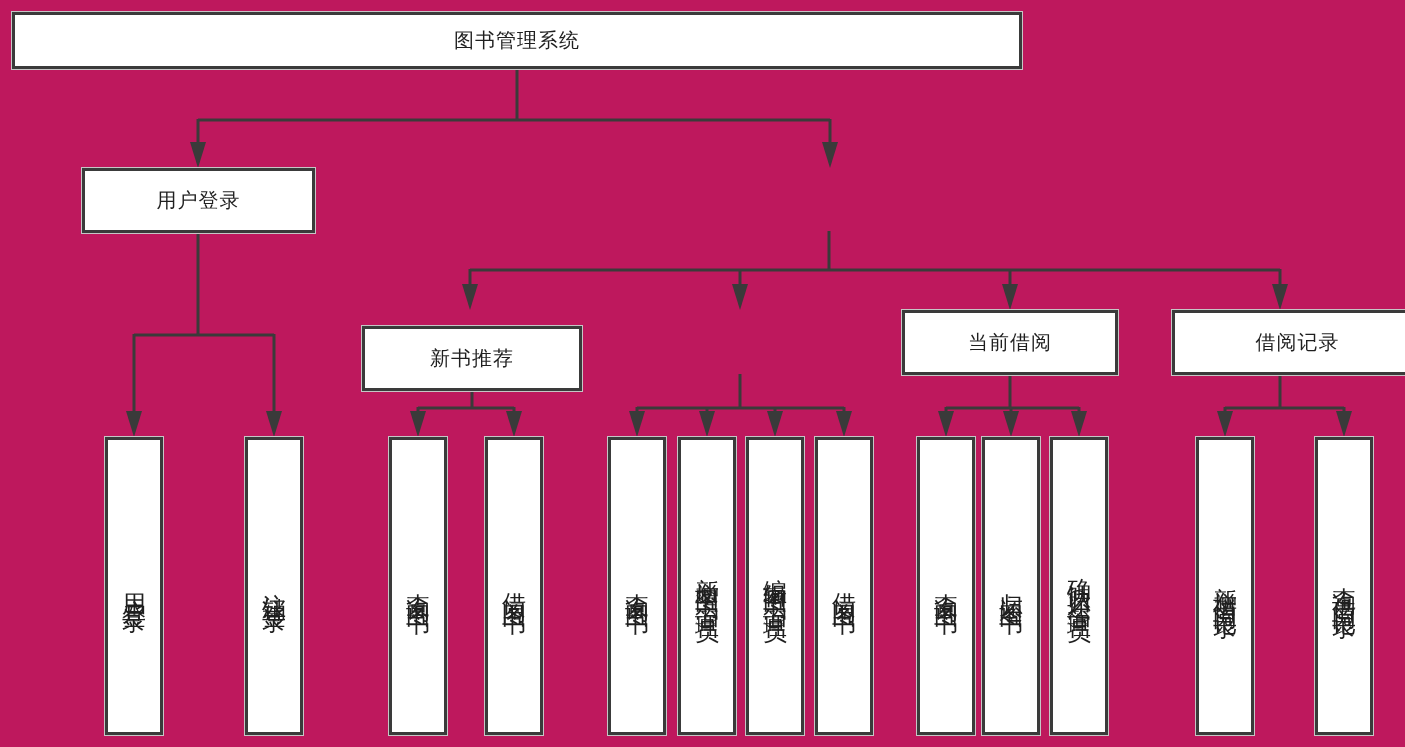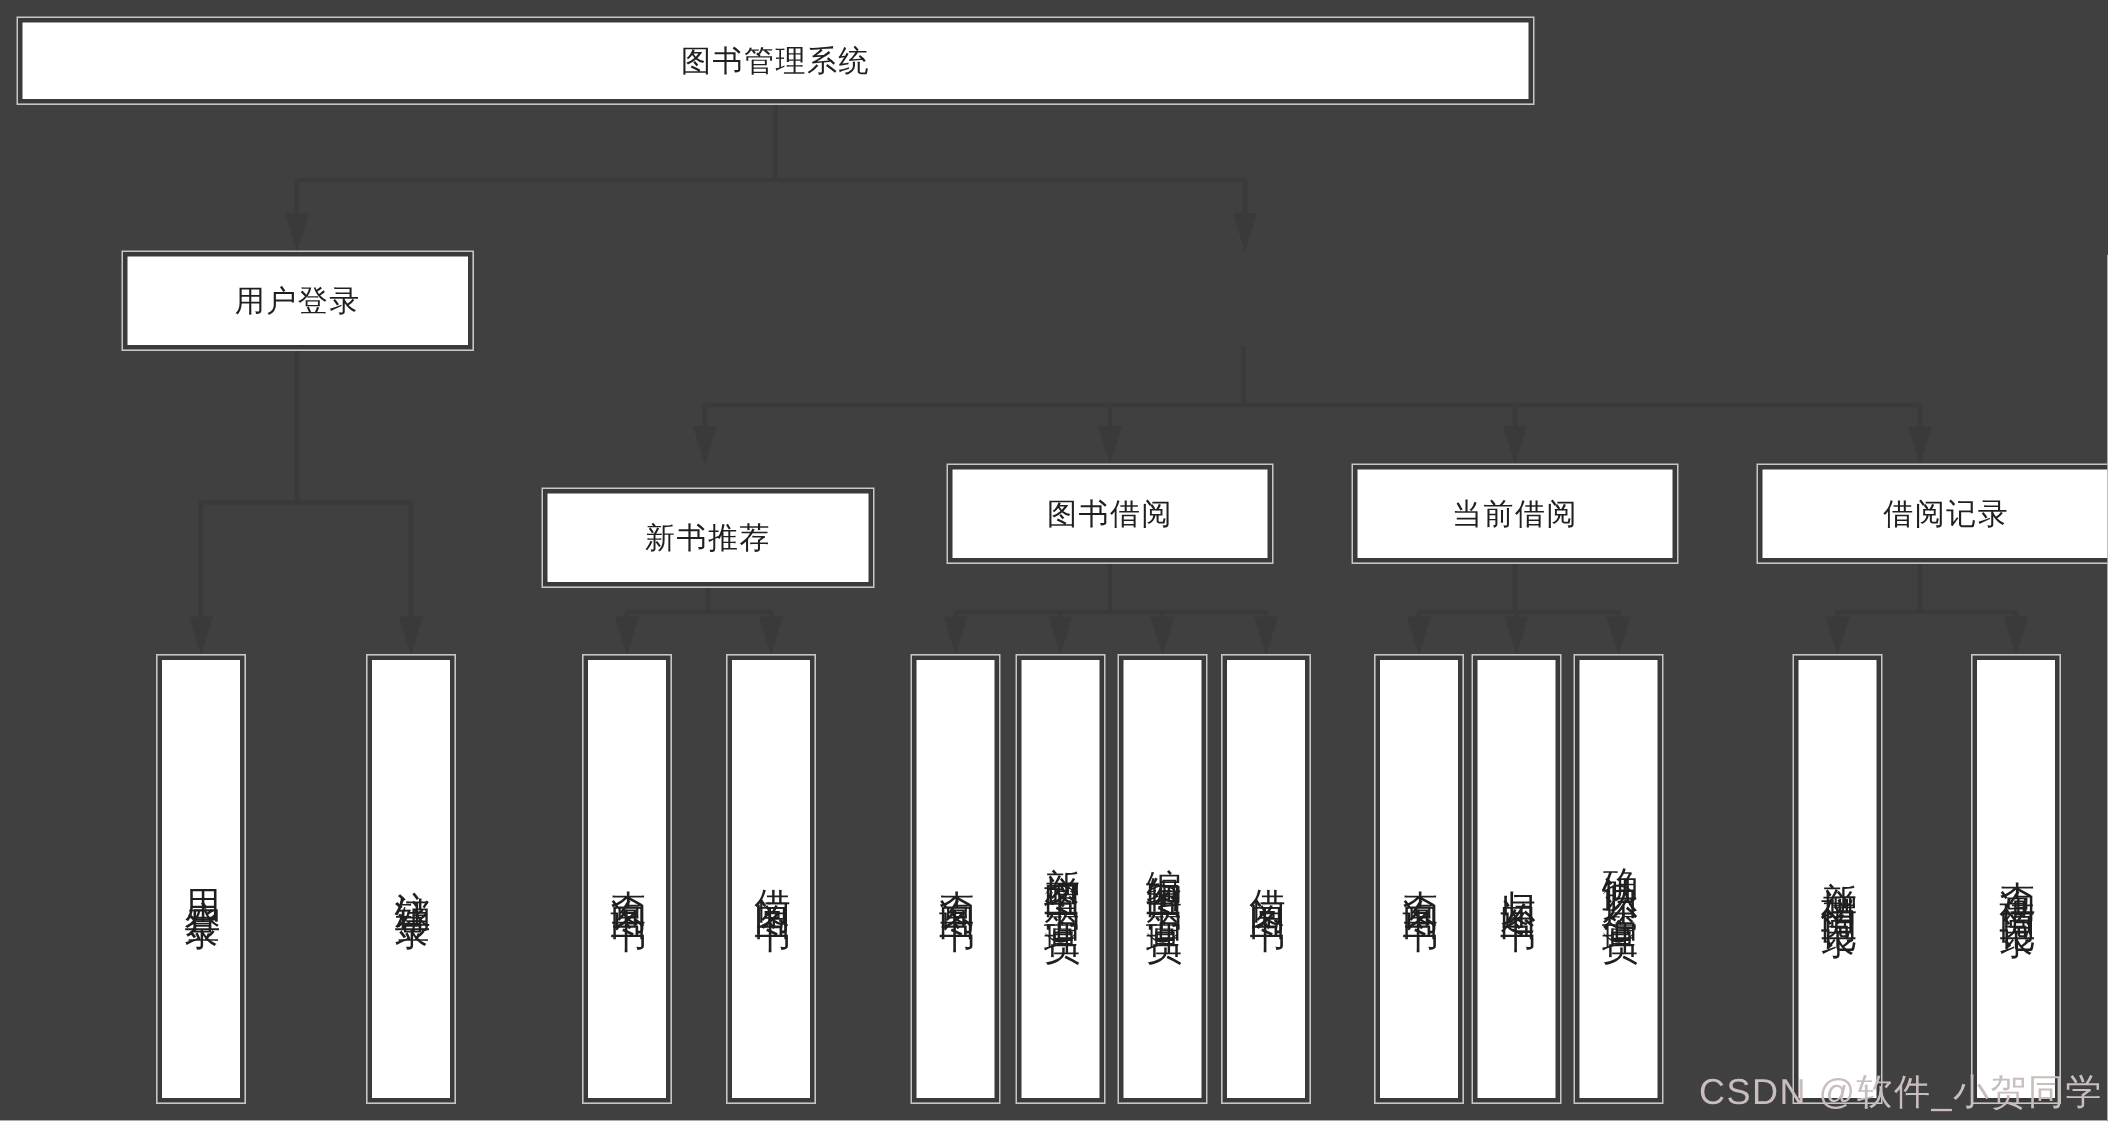--- a/index.html
+++ b/index.html
@@ -9,21 +9,21 @@
   html, body {
     margin: 0;
     padding: 0;
     background: #ffffff;
     font-family: "Liberation Sans", sans-serif;
   }
   .canvas {
     position: relative;
     width: 1405px;
     height: 747px;
-    background: #404040;
+    background: #be185d;
     overflow: hidden;
   }
   .connectors {
     position: absolute;
     left: 0;
     top: 0;
     z-index: 1;
   }
   .connectors .lines {
     stroke: var(--line-color);
@@ -125,21 +125,20 @@
       <path d="M1217,411 L1233,411 L1225,437 Z"></path>
       <path d="M1336,411 L1352,411 L1344,437 Z"></path>
     </g>
   </svg>
 
   <div class="node" style="left:12px; top:12px; width:1010px; height:57px;">图书管理系统</div>
 
   <div class="node" style="left:82px; top:168px; width:233px; height:65px;">用户登录</div>
 
   <div class="node" style="left:362px; top:310px; width:220px; height:65px;margin-top:16px;">新书推荐</div>
-  <div class="node" style="left:632px; top:310px; width:216px; height:65px;">图书借阅</div>
   <div class="node" style="left:902px; top:310px; width:216px; height:65px;">当前借阅</div>
   <div class="node" style="left:1172px; top:310px; width:251px; height:65px;">借阅记录</div>
 
   <div class="leaf" style="left:105px;">
     <span class="vtext">用户登录</span>
   </div>
   <div class="leaf" style="left:245px;">
     <span class="vtext">注销登录</span>
   </div>
 
@@ -173,15 +172,14 @@
     <span class="vtext">确认归还（管理员）</span>
   </div>
 
   <div class="leaf" style="left:1196px;">
     <span class="vtext">新增借阅记录</span>
   </div>
   <div class="leaf" style="left:1315px;">
     <span class="vtext">查询借阅记录</span>
   </div>
 
-  <div class="watermark">CSDN @软件_小贺同学</div>
 
 </div>
 
 </body></html>

